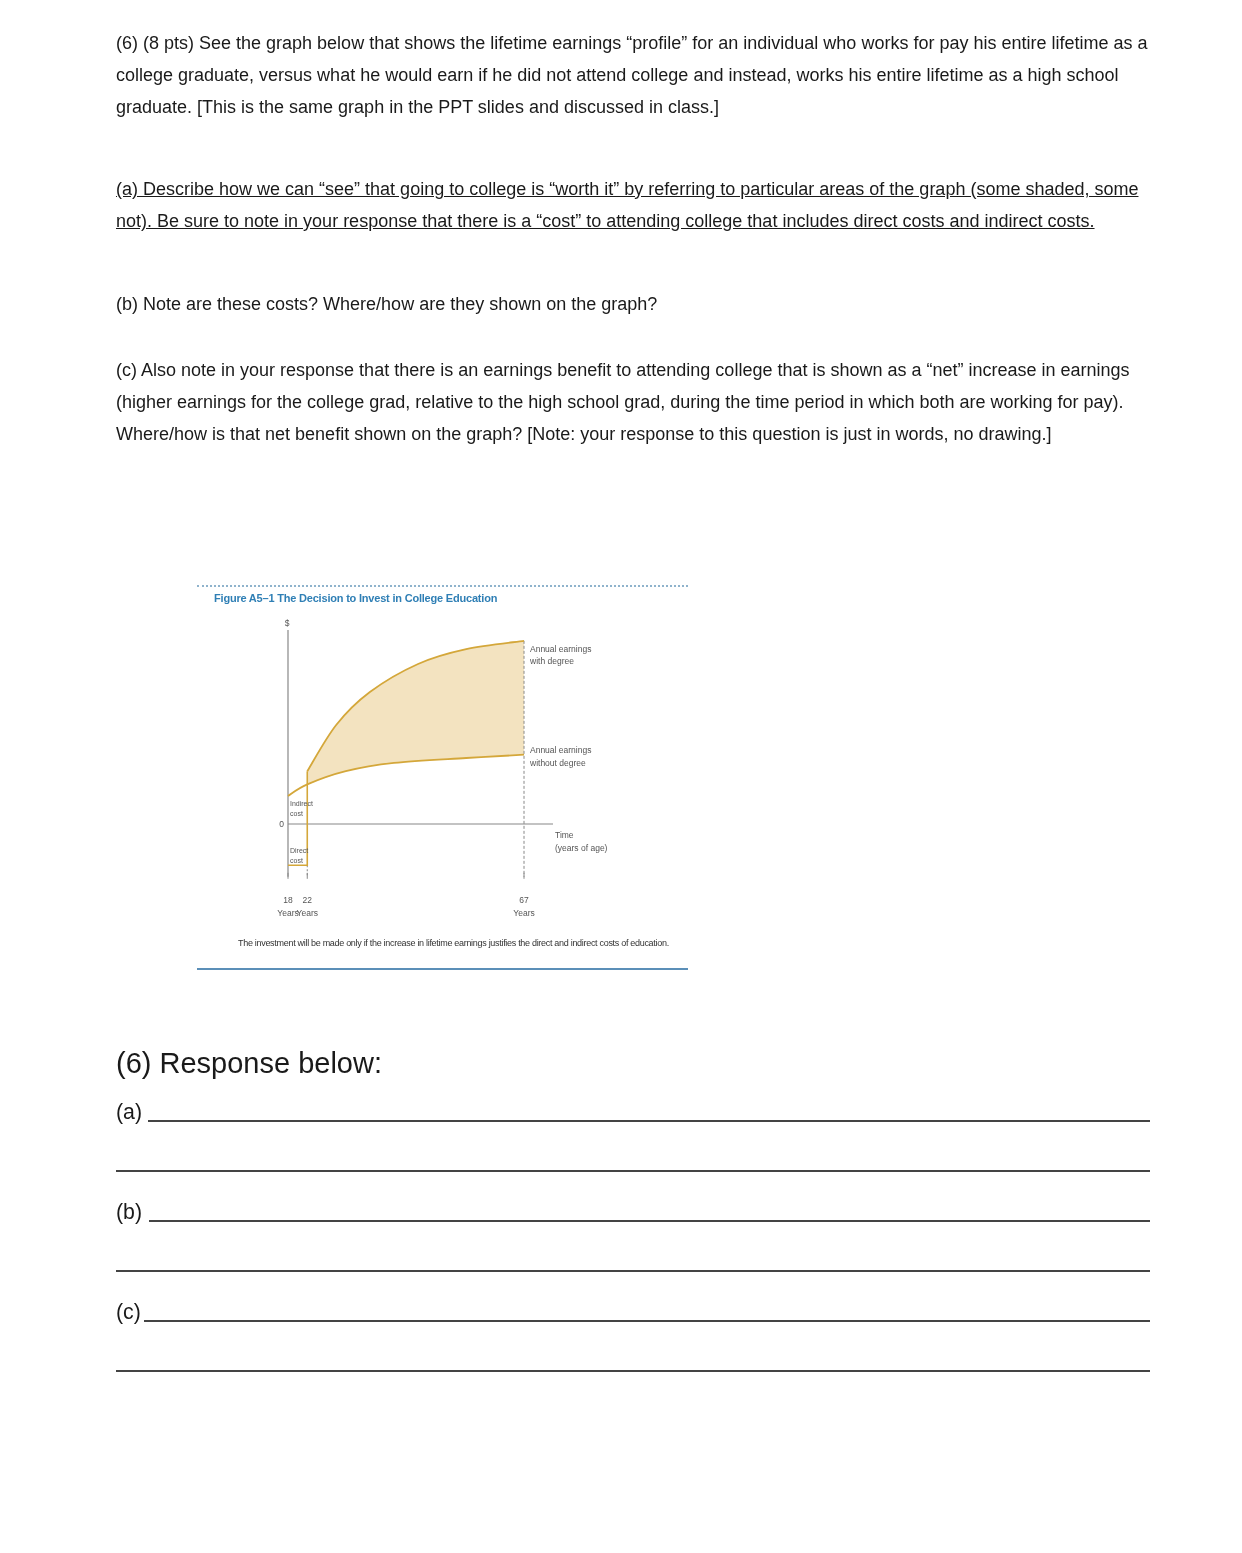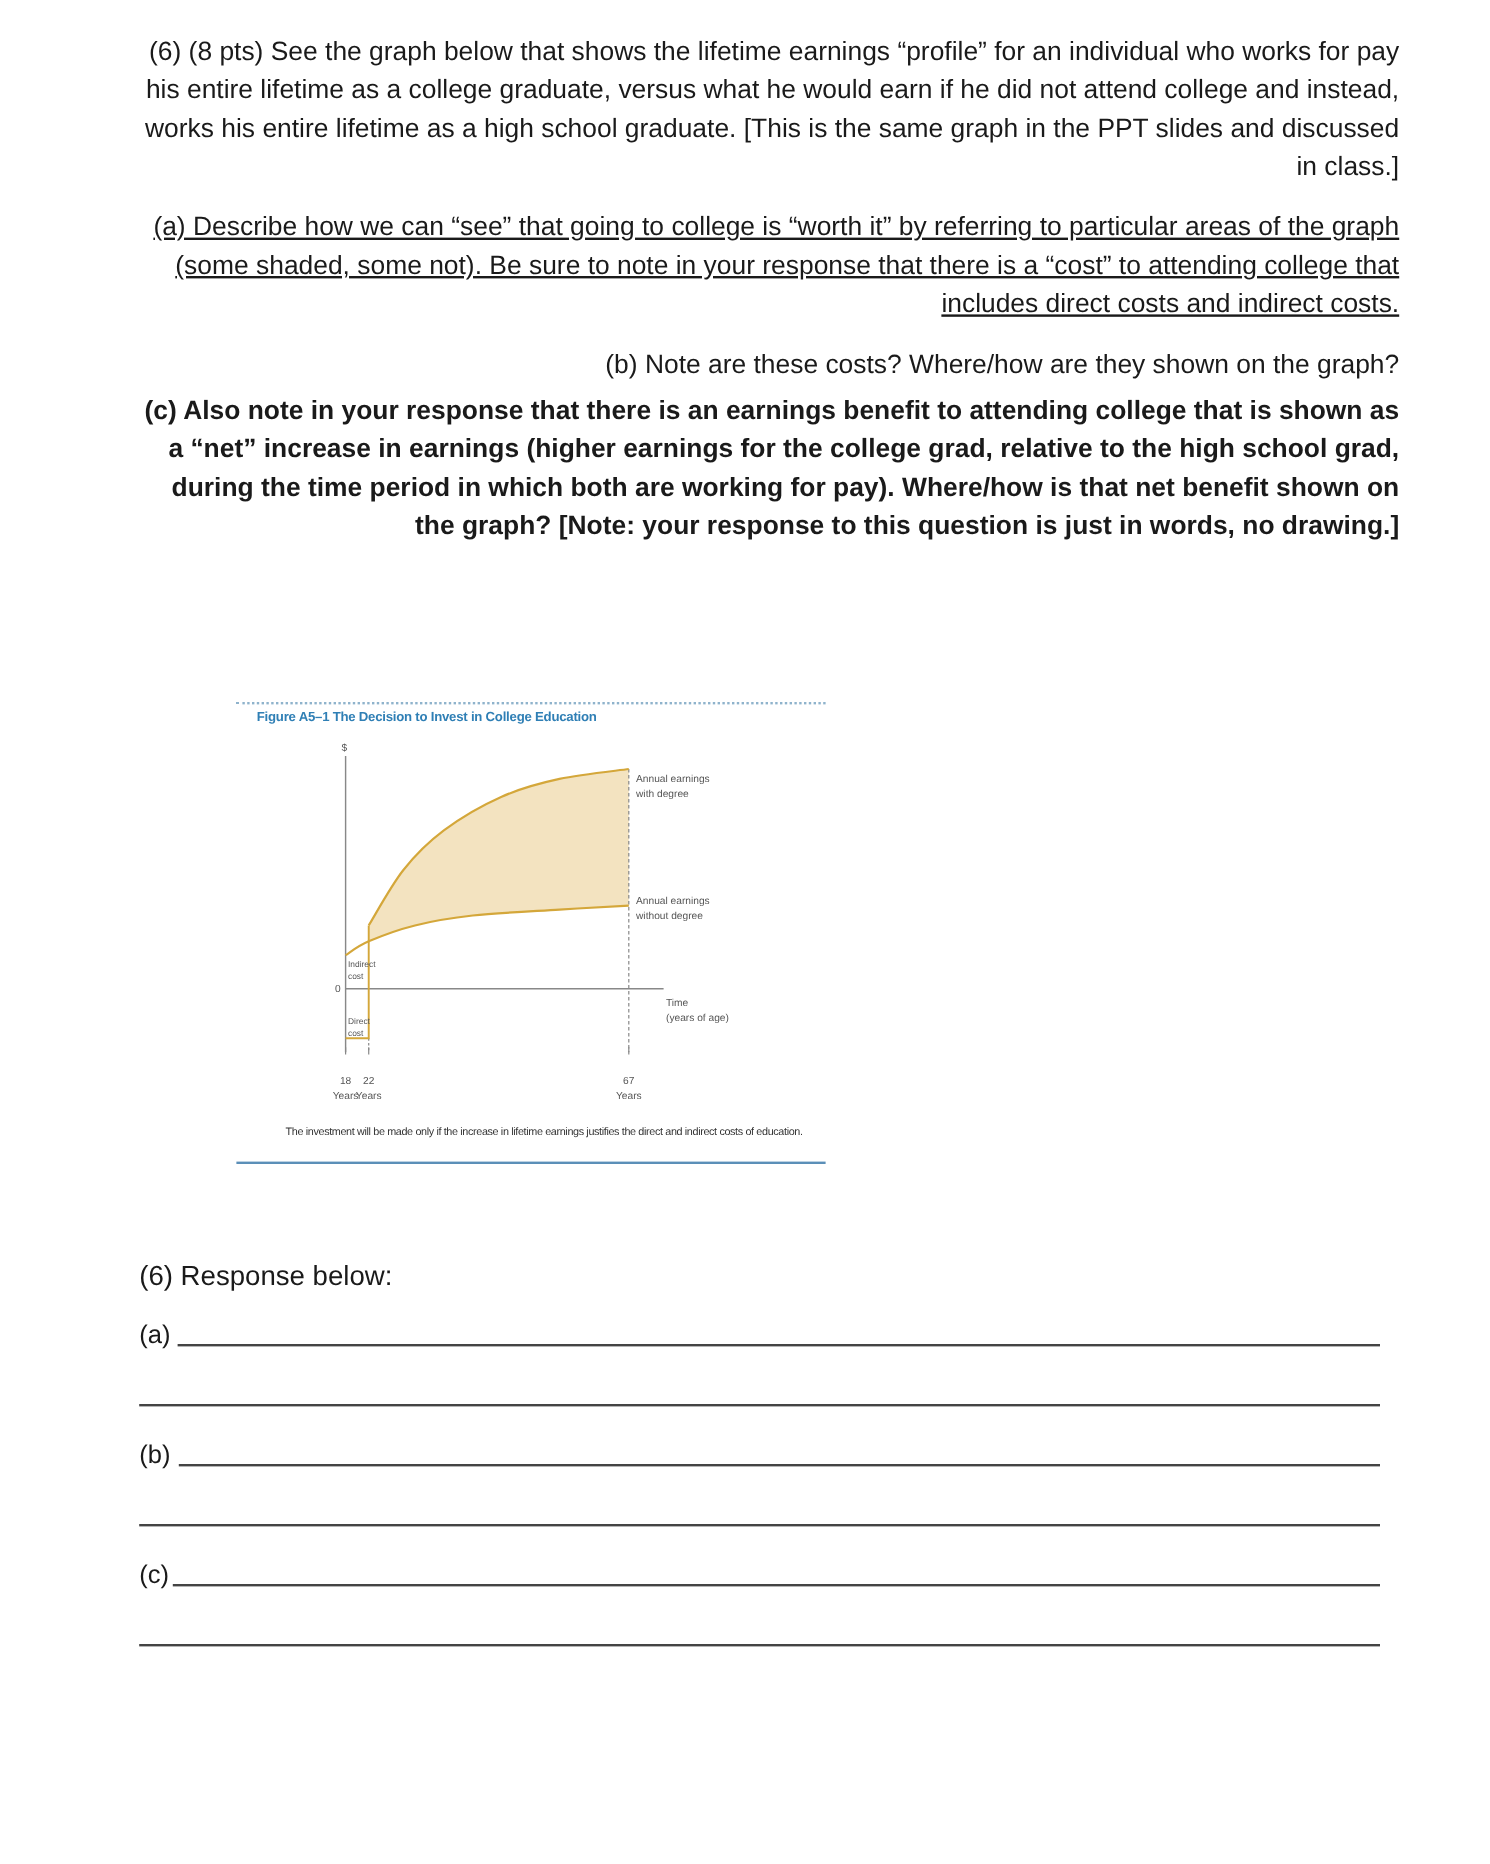--- a/index.html
+++ b/index.html
@@ -1,33 +1,33 @@
 <!DOCTYPE html>
 <html><head>
 <meta charset="utf-8">
 <style>
   html, body { margin: 0; padding: 0; background: #ffffff; }
   body { width: 1242px; height: 1553px; position: relative; overflow: hidden;
          font-family: "Liberation Sans", sans-serif; color: #1a1a1a; }
-  .para { position: absolute; left: 116px; width: 1050px; font-size: 22px;
-          line-height: 32px; margin: 0; text-align: right; }
+  .para { position: absolute; left: 116px; width: 1050px; font-size: 18px;
+          line-height: 32px; margin: 0; }
   #p-intro { top: 27px; }
   #p-a { top: 173px; text-decoration: underline; }
   #p-b { top: 288px; }
-  #p-c { top: 326px; font-weight: bold; }
+  #p-c { top: 354px; }
   .figure { position: absolute; left: 197px; top: 585px; width: 491px; height: 386px; }
   .fig-topline { position: absolute; left: 0; top: 0; width: 491px; border-top: 2px dotted #8fb3cc; }
   .fig-title { position: absolute; left: 1px; top: 7px; font-size: 11px; font-weight: bold;
                color: #2f7fb5; letter-spacing: -0.2px; padding-left: 16px; }
   .fig-caption { position: absolute; left: 1px; top: 351px; width: 480px; font-size: 9px;
                  line-height: 15px; color: #333; letter-spacing: -0.3px; margin-left: 40px; }
   .fig-bottomline { position: absolute; left: 0; top: 383px; width: 491px; border-top: 2px solid #5b8fb8; }
   svg.chart { position: absolute; left: 0; top: 0; }
   .chart text { font-family: "Liberation Sans", sans-serif; fill: #555; }
-  .resp-title { position: absolute; left: 116px; top: 1047px; font-size: 23px; line-height: 32px; }
+  .resp-title { position: absolute; left: 116px; top: 1047px; font-size: 29px; line-height: 32px; }
   .resp-row { position: absolute; left: 116px; width: 1034px; height: 32px; font-size: 21.3px; line-height: 32px; }
   .resp-row .lbl { position: absolute; left: 0; top: 0; }
   .resp-row .line { position: absolute; right: 0; bottom: 6px; border-bottom: 2px solid #444; }
 </style>
 </head>
 <body>
 
 <p class="para" id="p-intro">(6) (8 pts) See the graph below that shows the lifetime earnings “profile” for an individual who works for pay his entire lifetime as a college graduate, versus what he would earn if he did not attend college and instead, works his entire lifetime as a high school graduate. [This is the same graph in the PPT slides and discussed in class.]</p>
 <p class="para" id="p-a">(a) Describe how we can “see” that going to college is “worth it” by referring to particular areas of the graph (some shaded, some not).   Be sure to note in your response that there is a “cost” to attending college that includes direct costs and indirect costs.</p>
 <p class="para" id="p-b">(b) Note are these costs? Where/how are they shown on the graph?</p>

